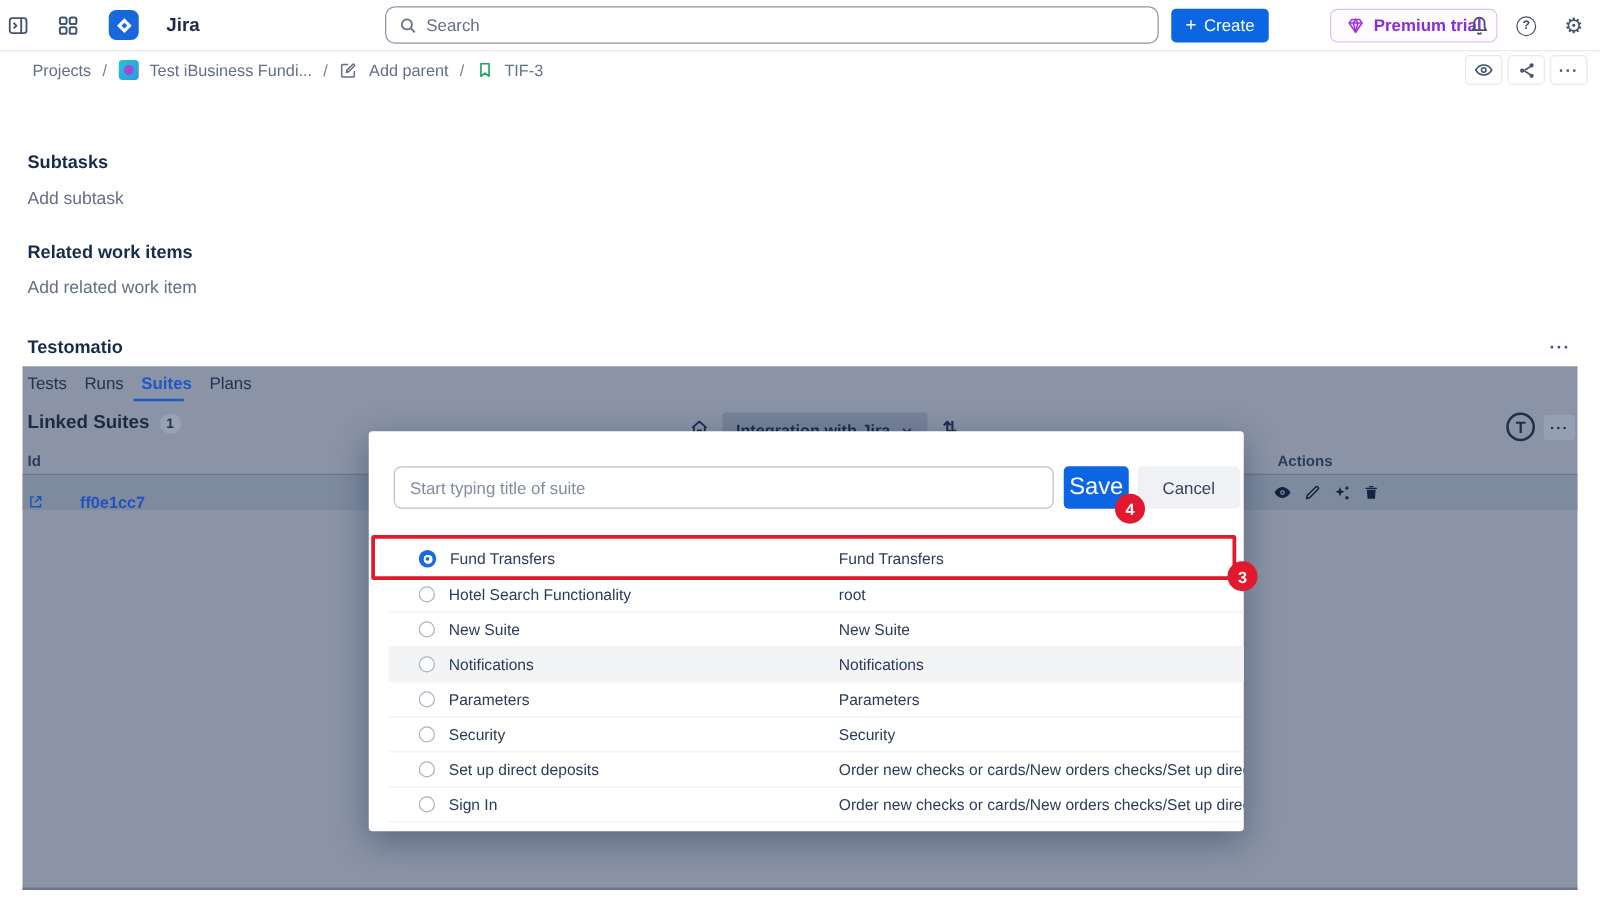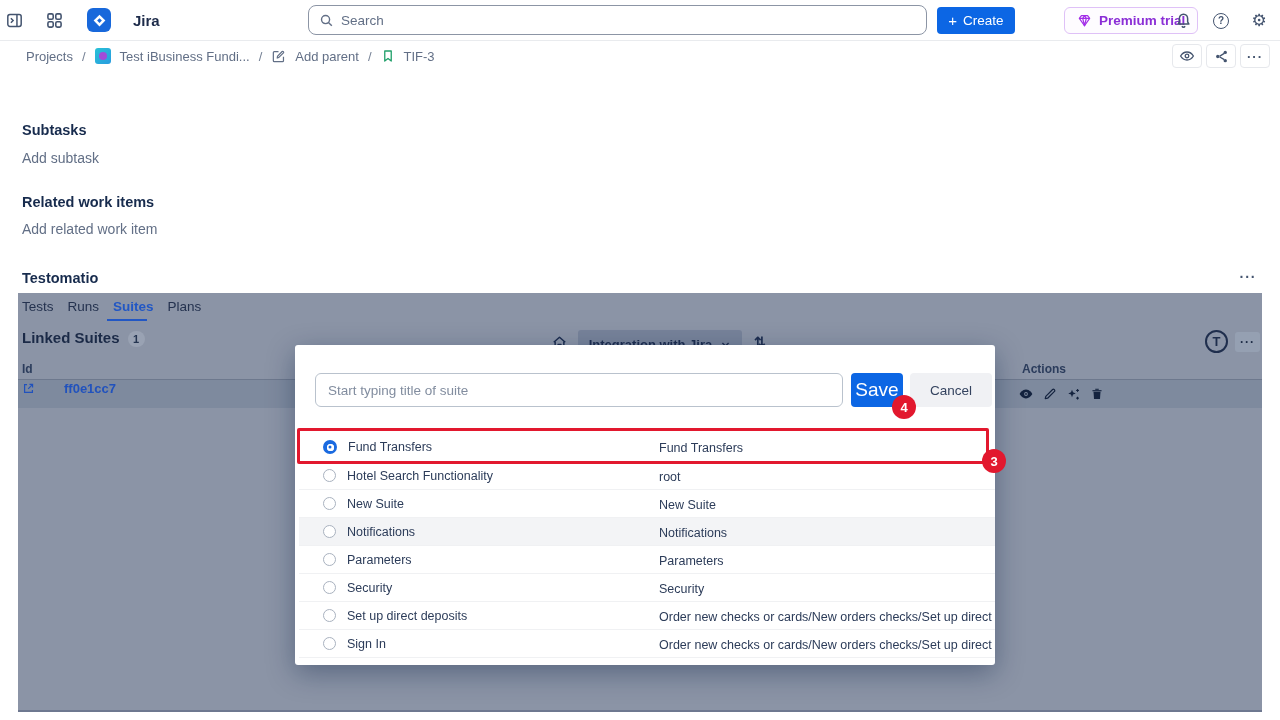--- a/index.html
+++ b/index.html
@@ -87,21 +87,21 @@
   .suite-input { position:absolute; left:20px; top:28px; width:528px; height:34px;
                  border:1.5px solid #b9c2cd; border-radius:6px; font-size:13.5px; color:#172b4d;
                  padding:0 12px; outline:none; font-family:"Liberation Sans",sans-serif; }
   .suite-input::placeholder { color:#828d9f; }
   .save-btn { position:absolute; left:556px; top:28px; width:52px; height:34px; background:#0c66e4;
               border-radius:4px; color:#fff; font-size:19px; font-weight:500; border:none;
               display:flex; align-items:center; justify-content:center; cursor:pointer; }
   .cancel-btn { position:absolute; left:615px; top:28px; width:82px; height:34px; background:#f0f1f4;
                border-radius:4px; color:#34435f; font-size:13.5px; font-weight:500; border:none;
                display:flex; align-items:center; justify-content:center; cursor:pointer; }
-  .rows { position:absolute; left:4px; top:88px; width:700px; }
+  .rows { position:absolute; left:16px; top:88px; width:700px; }
   .s-row { height:28px; display:flex; align-items:center; cursor:pointer; border-top:1px solid #f0f1f3; }
   .s-row:first-child { border-top:none; }
   .s-row.shaded { background:#f3f4f6; }
   .s-row .c1 { width:360px; display:flex; align-items:center; gap:11px; padding-left:24px; }
   .s-row .c2 { flex:1; padding-right:20px; white-space:nowrap; overflow:hidden; }
   .s-label, .s-path { font-size:12.5px; color:#2c3c59; }
   .radio { width:13px; height:13px; border-radius:50%; border:1.5px solid #a9b2bf; background:#fff; flex:none;
            display:flex; align-items:center; justify-content:center; }
   .radio.sel { border:none; background:#1a6ae0; width:14px; height:14px; }
   .radio.sel::before { content:""; width:7px; height:7px; background:#fff; border-radius:50%;
@@ -293,21 +293,21 @@
 
     <div class="ov th" style="left:4px; top:69px;">Id</div>
     <div class="ov th" style="left:372px; top:69px;">
       <span>Title</span>
       <span style="margin-left:4px; font-weight:400;">÷</span>
     </div>
     <div class="ov th" style="left:1004px; top:69px;">Actions</div>
     <div class="thead-line"></div>
 
     <div class="suite-row">
-      <div class="ov id-link" style="left:4px; top:1px;gap:29px;">
+      <div class="ov id-link" style="left:4px; top:14px;gap:29px;">
         <span>
           <svg width="13" height="13" viewBox="0 0 16 16" fill="none" stroke="#2152bd" stroke-width="1.5">
             <path d="M6.2 3.2H3.2v9.6h9.6V9.8"></path>
               <path d="M9.2 3h3.8v3.8"></path>
               <path d="M13 3L7.6 8.4"></path>
           </svg>
         </span>
         <span>ff0e1cc7</span>
       </div>
       <div class="ov row-title" style="left:372px; top:7px;">Sign In</div>

